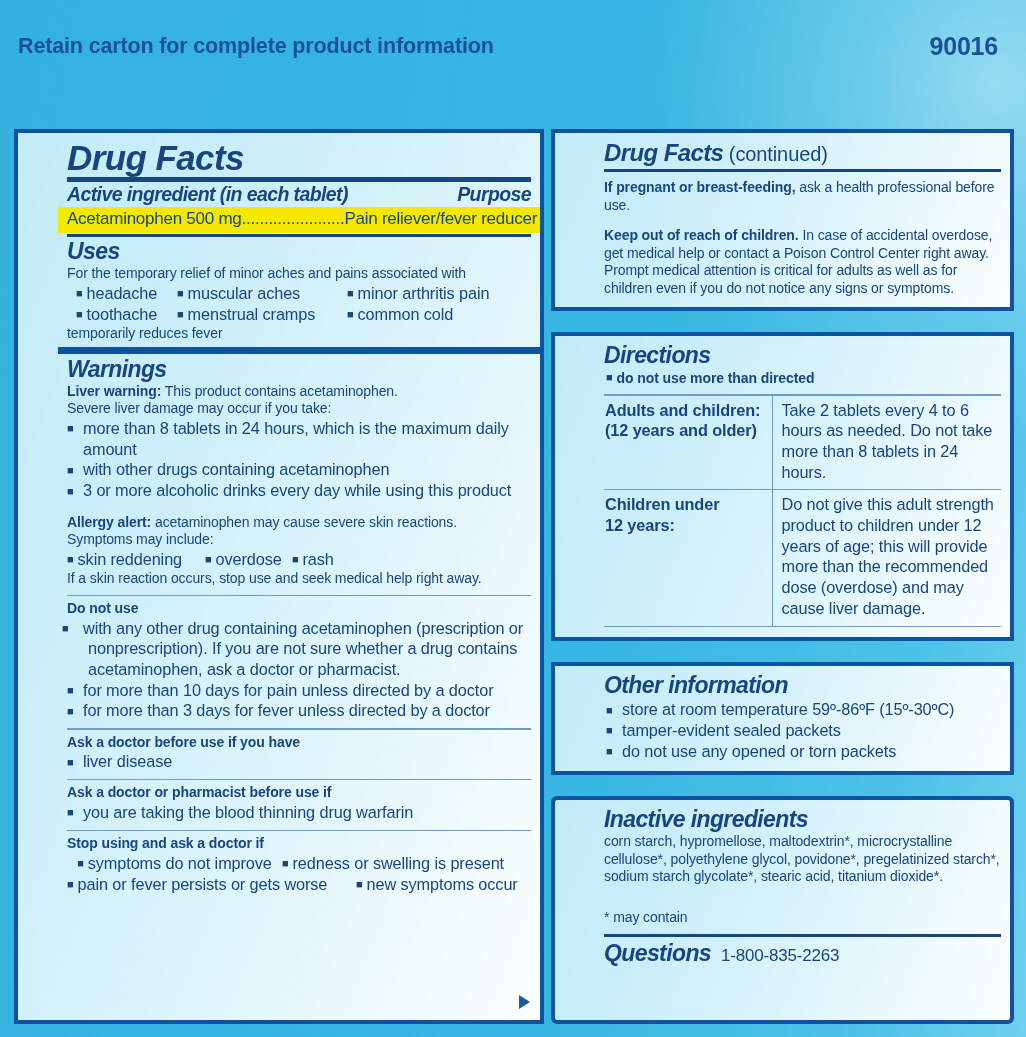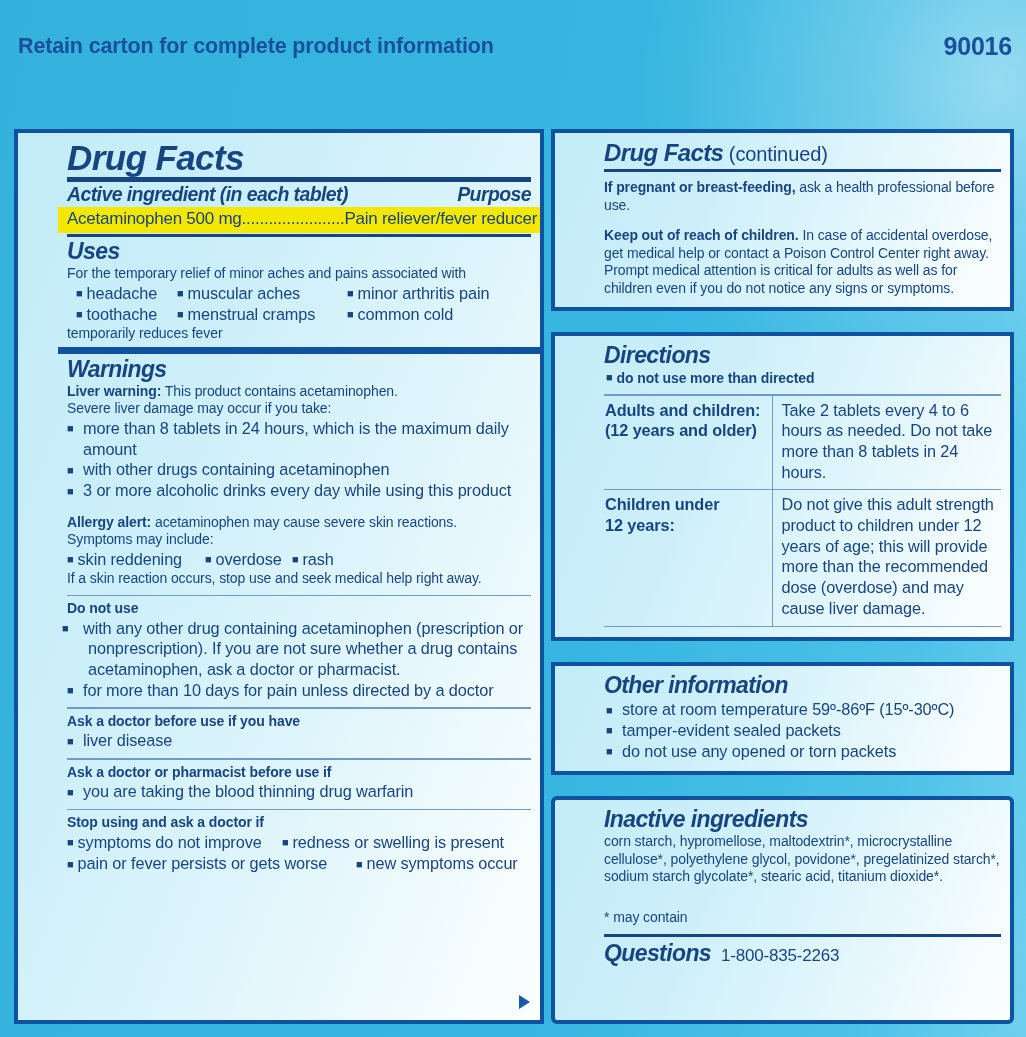--- a/index.html
+++ b/index.html
@@ -29,21 +29,21 @@
 
   
   .header {
     position: absolute;
     top: 0; left: 0;
     width: 1026px;
     height: 92px;
     display: flex;
     align-items: center;
     justify-content: space-between;
-    padding: 0 14px 0 18px;
+    padding: 0 28px 0 18px;
     z-index: 3;
   }
   .header-title {
     font-size: 21.5px;
     font-weight: bold;
     color: #1a4f9c;
     letter-spacing: -0.15px;
   }
   .header-code {
     font-size: 25px;
@@ -267,20 +267,21 @@
         <div class="t">If a skin reaction occurs, stop use and seek medical help right away.</div>
 
         <div class="sp7"></div>
         <div class="rule-thin"></div>
         <div class="sp4"></div>
 
         <div class="t b">Do not use</div>
         <ul class="bl">
           <li style="padding-left:21px; text-indent:-5px;">with any other drug containing acetaminophen (prescription or nonprescription). If you are not sure whether a drug contains acetaminophen, ask a doctor or pharmacist.</li>
           <li>for more than 10 days for pain unless directed by a doctor</li>
+          <li>for more than 3 days for fever unless directed by a doctor</li>
         </ul>
 
         <div class="sp7"></div>
         <div class="rule-thin"></div>
         <div class="sp4"></div>
 
         <div class="t b">Ask a doctor before use if you have</div>
         <ul class="bl">
           <li>liver disease</li>
         </ul>
@@ -292,21 +293,21 @@
         <div class="t b">Ask a doctor or pharmacist before use if</div>
         <ul class="bl">
           <li>you are taking the blood thinning drug warfarin</li>
         </ul>
 
         <div class="sp7"></div>
         <div class="rule-thin"></div>
         <div class="sp4"></div>
 
         <div class="t b">Stop using and ask a doctor if</div>
-        <div class="uses-row" style="padding-left:0;">
+        <div class="uses-row" style="padding-left:0;text-align:center;">
           <span class="bul" style="width:215px;">symptoms do not improve</span>
           <span class="bul">redness or swelling is present</span>
         </div>
         <div class="uses-row" style="padding-left:0;">
           <span class="bul" style="width:289px;">pain or fever persists or gets worse</span>
           <span class="bul">new symptoms occur</span>
         </div>
 
       </div>
       <div class="arrow"></div>

